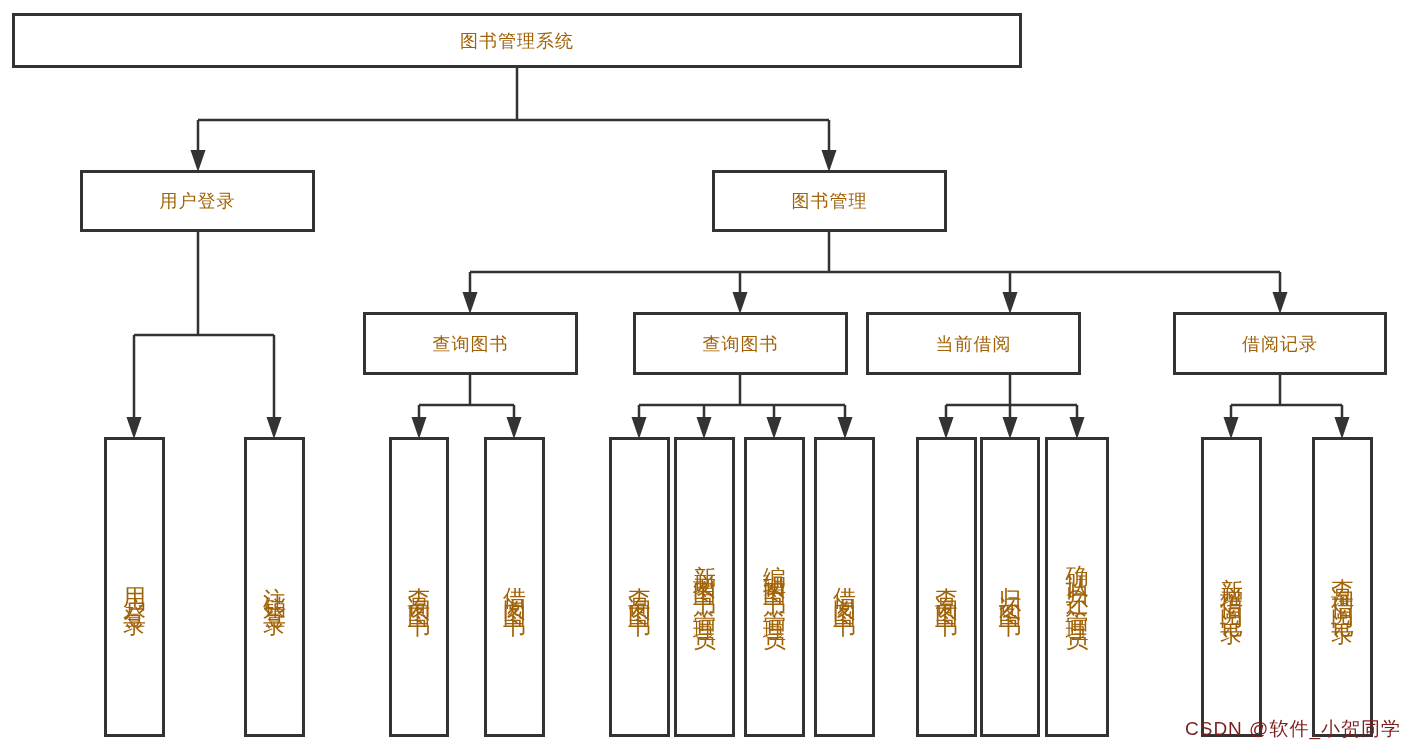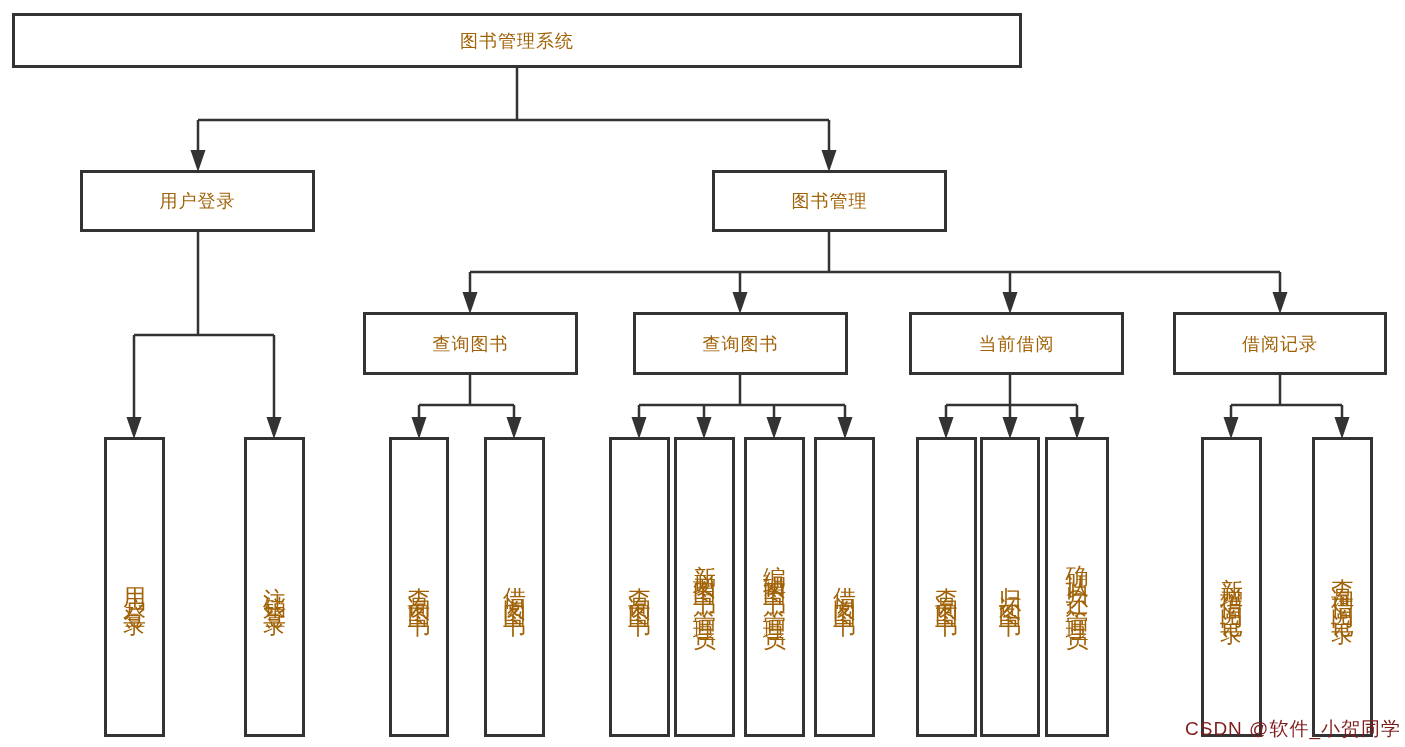--- a/index.html
+++ b/index.html
@@ -45,21 +45,21 @@
     font-size: 23px;
     letter-spacing: 9px;
     line-height: 1;
   }
   
   .n-root   { left: 12px;   top: 13px;  width: 1010px; height: 55px; }
   .n-login  { left: 80px;   top: 170px; width: 235px;  height: 62px; }
   .n-mgmt   { left: 712px;  top: 170px; width: 235px;  height: 62px; }
   .n-rec    { left: 363px;  top: 312px; width: 215px;  height: 63px; }
   .n-borrow { left: 633px;  top: 312px; width: 215px;  height: 63px; }
-  .n-cur    { left: 909px;  top: 312px; width: 215px;  height: 63px; }
+  .n-cur    { left: 866px;  top: 312px; width: 215px;  height: 63px; }
   .n-hist   { left: 1173px; top: 312px; width: 214px;  height: 63px; }
   .leaf     { top: 437px; height: 300px; }
   .l-1  { left: 104px;  width: 61px; }
   .l-2  { left: 244px;  width: 61px; }
   .l-3  { left: 389px;  width: 60px; }
   .l-4  { left: 484px;  width: 61px; }
   .l-5  { left: 609px;  width: 61px; }
   .l-6  { left: 674px;  width: 61px; }
   .l-7  { left: 744px;  width: 61px; }
   .l-8  { left: 814px;  width: 61px; }

